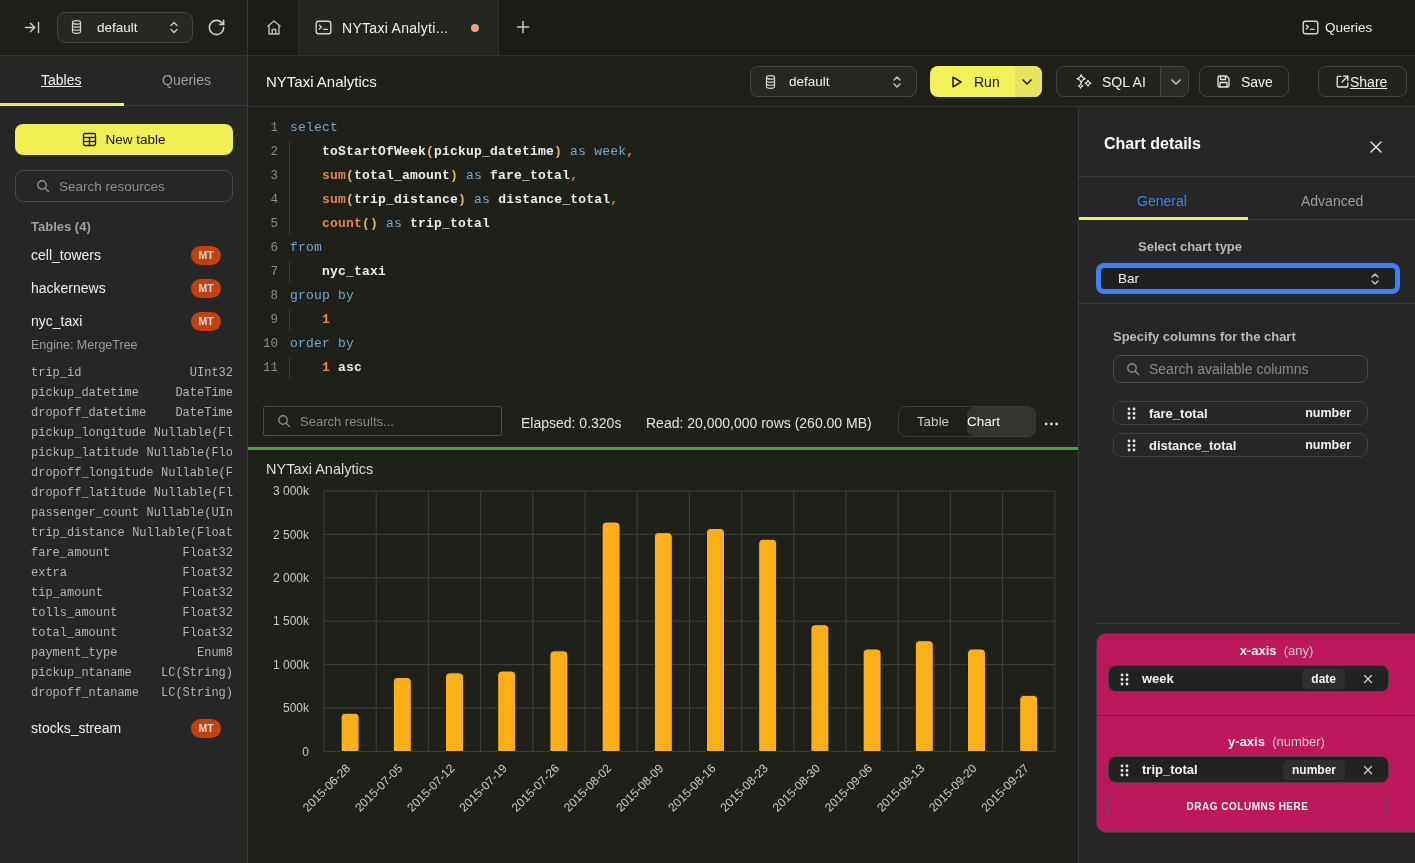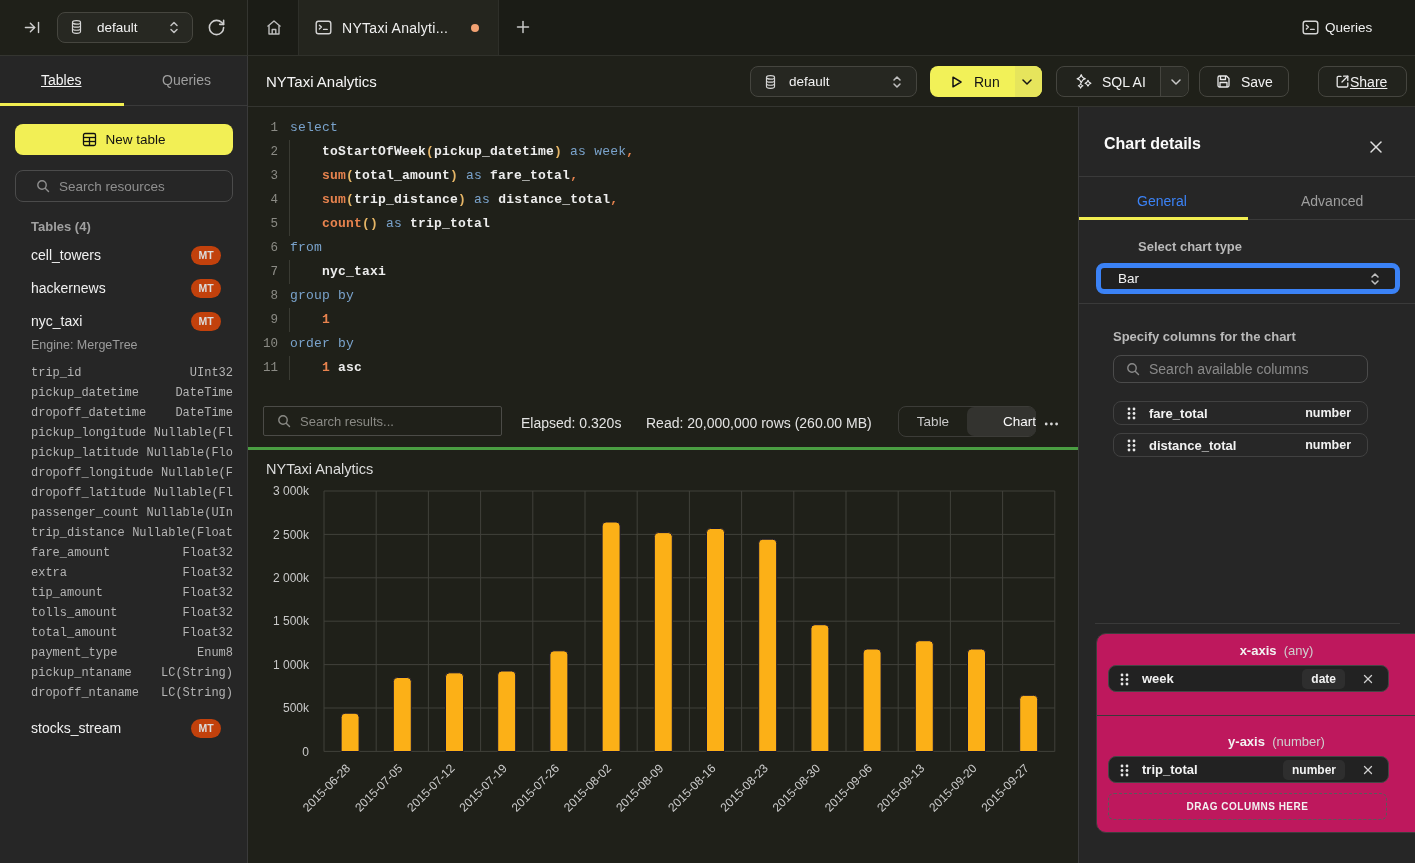--- a/index.html
+++ b/index.html
@@ -66,21 +66,21 @@
   .res-search { position:absolute; left:15px; top:5px; width:239px; height:30px;
     border:1px solid #4b4b47; border-radius:2px; display:flex; align-items:center;
     padding-left:13px; gap:9px; color:#8a8a85; font-size:13px; }
   .stat { position:absolute; top:0; height:46px; line-height:44px; color:#e3e3e3;
     font-size:14px; font-weight:500; }
   .toggle { position:absolute; left:650px; top:5px; width:138px; height:31px;
     border:1px solid #3c3c38; border-radius:8px;padding-left:8px; }
   .toggle .t1 { position:absolute; left:0; top:0; width:68px; height:29px; color:#c9c9c9;
     font-size:13.5px; text-align:center; line-height:29px; }
   .toggle .t2 { position:absolute; left:68px; top:0; width:69px; height:29px; background:#33332f;
-    border-radius:7px; color:#fafafa; font-size:13.5px; font-weight:500; text-align:right; line-height:29px; }
+    border-radius:7px; color:#fafafa; font-size:13.5px; font-weight:500; text-align:left; line-height:29px; }
   #greenline { left:248px; top:447px; width:830px; height:3px; background:#4a9e42; }
 
   
   #chart { left:248px; top:450px; width:830px; height:413px; background:#1f2019; }
 
   
   #rpanel { left:1078px; top:107px; width:337px; height:756px; background:#262626;
     border-left:1px solid #3a3a3a; }
   .rp-underline { position:absolute; left:0; top:110px; width:169px; height:3px; background:#f1ee51; }
   .rp-select { position:absolute; left:17px; top:156px; width:304px; height:31px; background:#202020;

